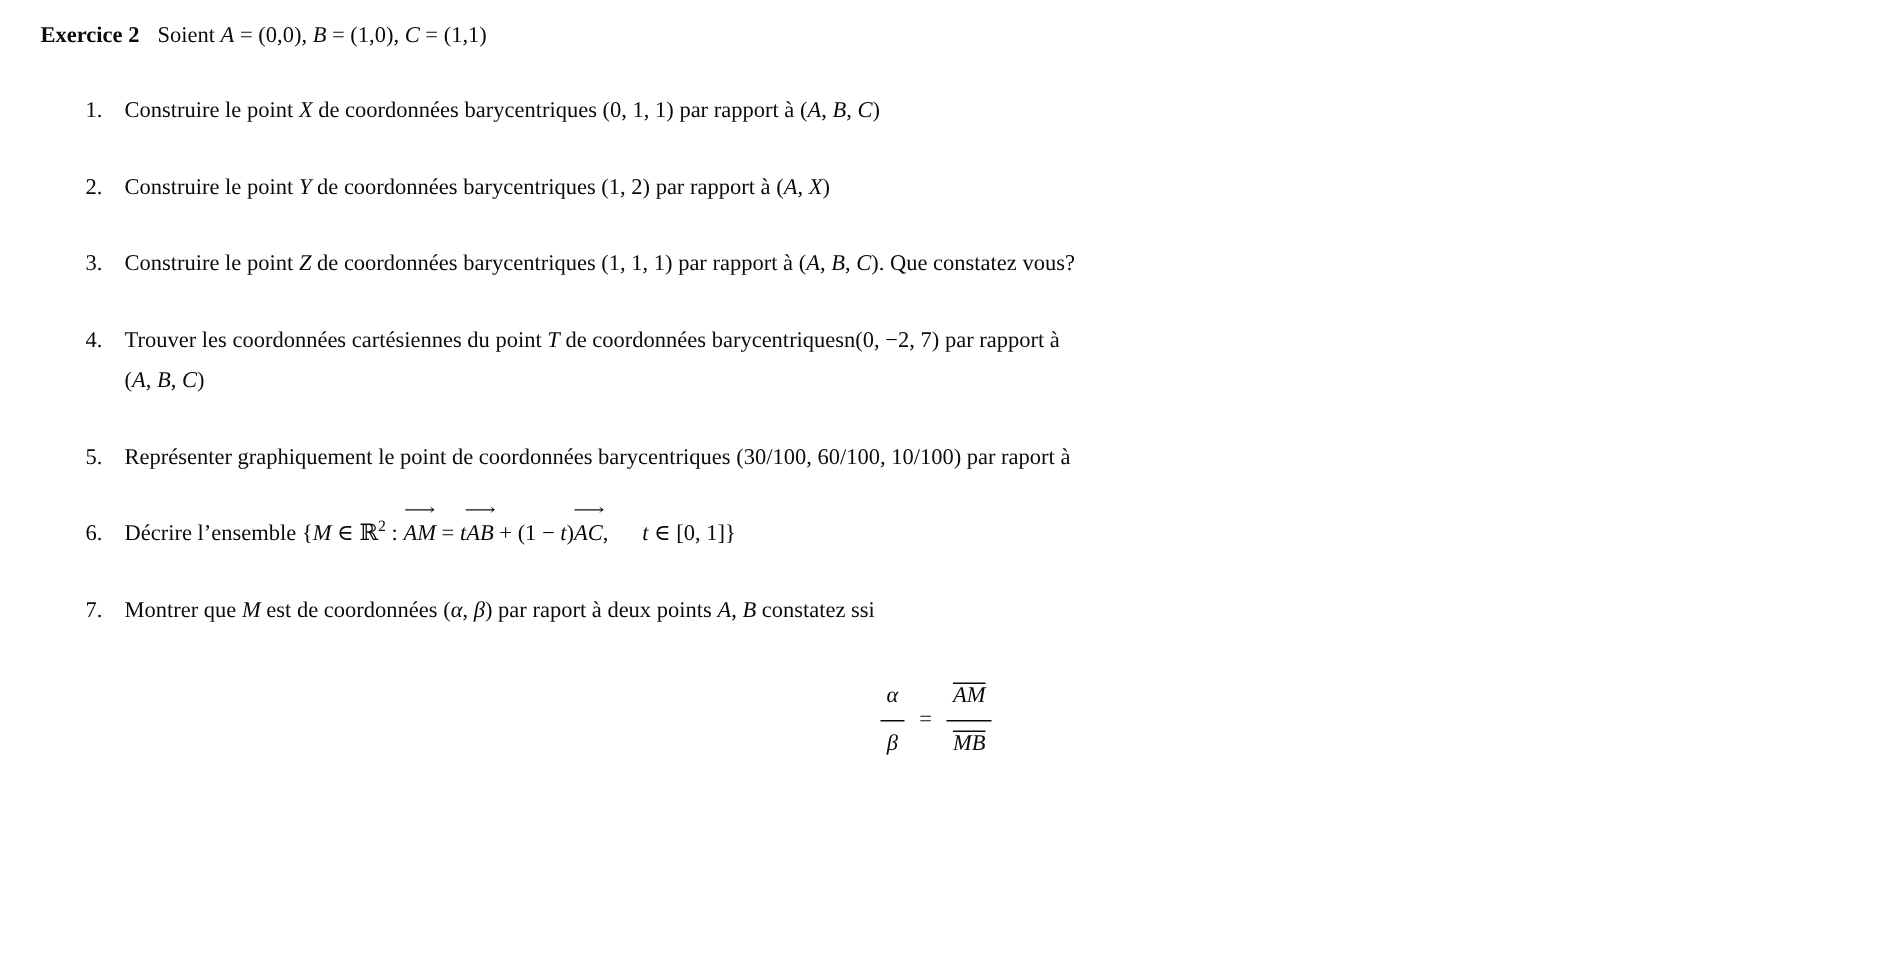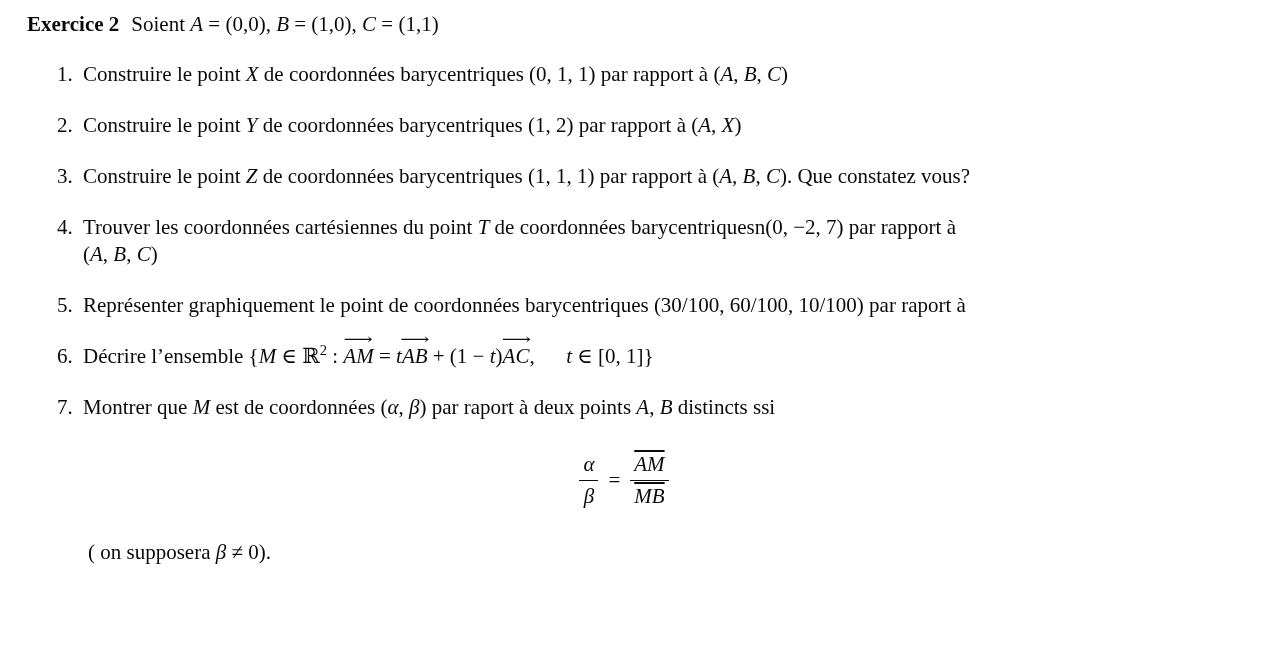--- a/index.html
+++ b/index.html
@@ -6,21 +6,21 @@
   body {
     width: 1263px; height: 651px;
     background: #ffffff;
     overflow: hidden;
   }
   .doc {
     box-sizing: border-box;
     width: 1263px; height: 651px;
     padding: 11px 30px 0 27px;
     font-family: "Liberation Serif", "DejaVu Serif", serif;
-    font-size: 21px;
+    font-size: 15px;
     line-height: 27px;
     color: #0a0a0a;
   }
   .heading { margin-bottom: 23px; }
   .heading .title { font-weight: bold; margin-right: 12px; }
   .item { display: flex; margin-bottom: 24px; }
   .item .num { flex: none; margin-left: 30px; width: 20px; }
   .item .body { margin-left: 6px; flex: 1; min-width: 0; }
   .line { white-space: pre-wrap; }
   .mi { font-style: italic; }
@@ -92,32 +92,31 @@
       </div>
       <div class="item">
         <span class="num">6.</span>
         <div class="body">
           <div class="line"><span>Décrire l’ensemble {</span><span class="mi">M</span><span> ∈ </span><span>ℝ</span><span class="sup">2</span><span> : </span><span class="vec">AM</span><span> = </span><span class="mi">t</span><span class="vec">AB</span><span> + (1 − </span><span class="mi">t</span><span>)</span><span class="vec">AC</span><span>,  </span><span class="mi">t</span><span> ∈ [0, 1]}</span></div>
         </div>
       </div>
       <div class="item">
         <span class="num">7.</span>
         <div class="body">
-          <div class="line"><span>Montrer que </span><span class="mi">M</span><span> est de coordonnées (</span><span class="mi">α</span><span>, </span><span class="mi">β</span><span>) par raport à deux points </span><span class="mi">A</span><span>, </span><span class="mi">B</span><span> distincts ssi</span></div>
+          <div class="line"><span>Montrer que </span><span class="mi">M</span><span> est de coordonnées (</span><span class="mi">α</span><span>, </span><span class="mi">β</span><span>) par raport à deux points </span><span class="mi">A</span><span>, </span><span class="mi">B</span><span> constatez ssi</span></div>
         </div>
       </div>
     </div>
 
   <div class="equation">
     <span class="frac">
       <span class="num2 mi">α</span>
       <span class="den2 mi">β</span>
     </span>
     <span class="rel">=</span>
     <span class="frac">
       <span class="num2 mi bar">AM</span>
       <span class="den2 mi bar">MB</span>
     </span>
   </div>
 
-  <div class="note line"><span>( on supposera </span><span class="mi">β</span><span> ≠ 0).</span></div>
 
 </div>
 
 </body></html>

